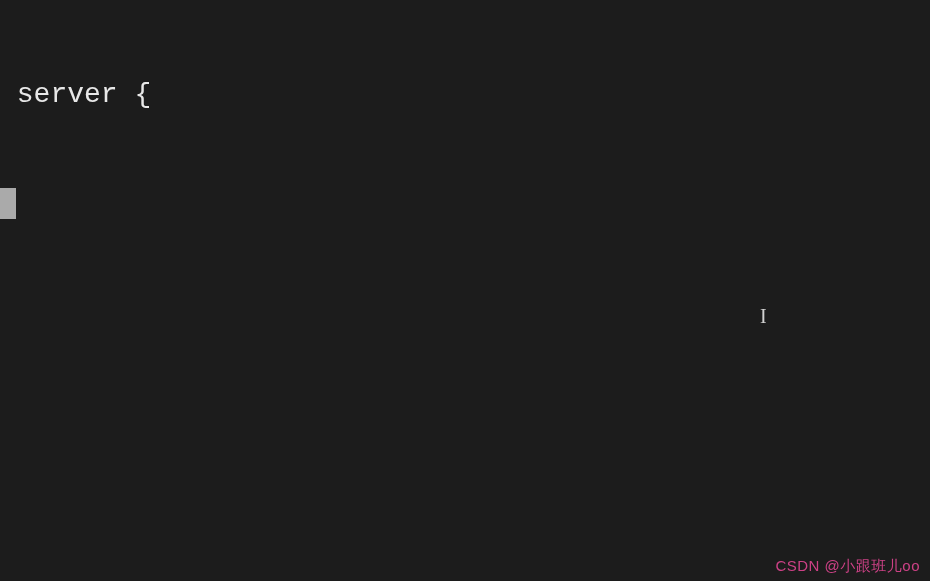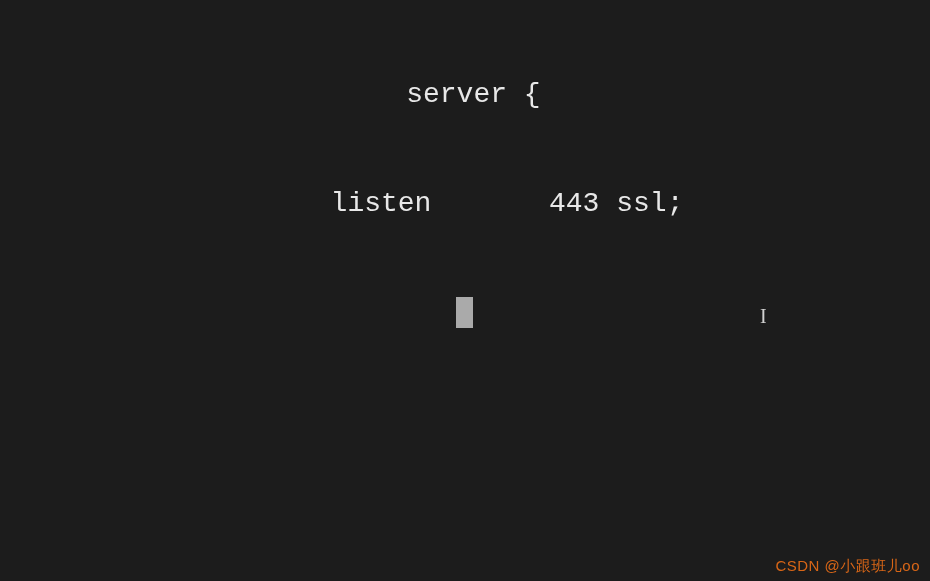--- a/index.html
+++ b/index.html
@@ -15,21 +15,20 @@
       line-height: 1.3;
       padding-top: 4px;
     }
     .code-container {
       white-space: pre;
       position: relative;
     }
     .line {
       display: block;
       white-space: pre;
-      text-align: center;
     }
     .cursor-block {
       background: #aaaaaa;
       color: #1c1c1c;
       display: inline-block;
       width: 0.6em;
       height: 1.1em;
       vertical-align: text-top;
       margin-left: -1px;
     }
@@ -38,32 +37,31 @@
       font-family: serif;
       color: #d0d0d0;
       font-size: 20px;
       pointer-events: none;
     }
     .watermark {
       position: absolute;
       bottom: 6px;
       right: 10px;
       font-size: 15px;
-      color: #f97316;
+      color: #ec4899;
       font-family: sans-serif;
       opacity: 0.85;
       letter-spacing: 0.5px;
     }
   </style>
 </head>
 <body>
 
 <div class="code-container">
   <span class="line"> server {</span>
-  <span class="line">     listen       443 ssl;</span>
   <span class="line"><span class="cursor-block"></span></span>
   <span class="line"></span>
   
   
   <span class="line"></span>
   
   
   <span class="line"></span>
   
   

